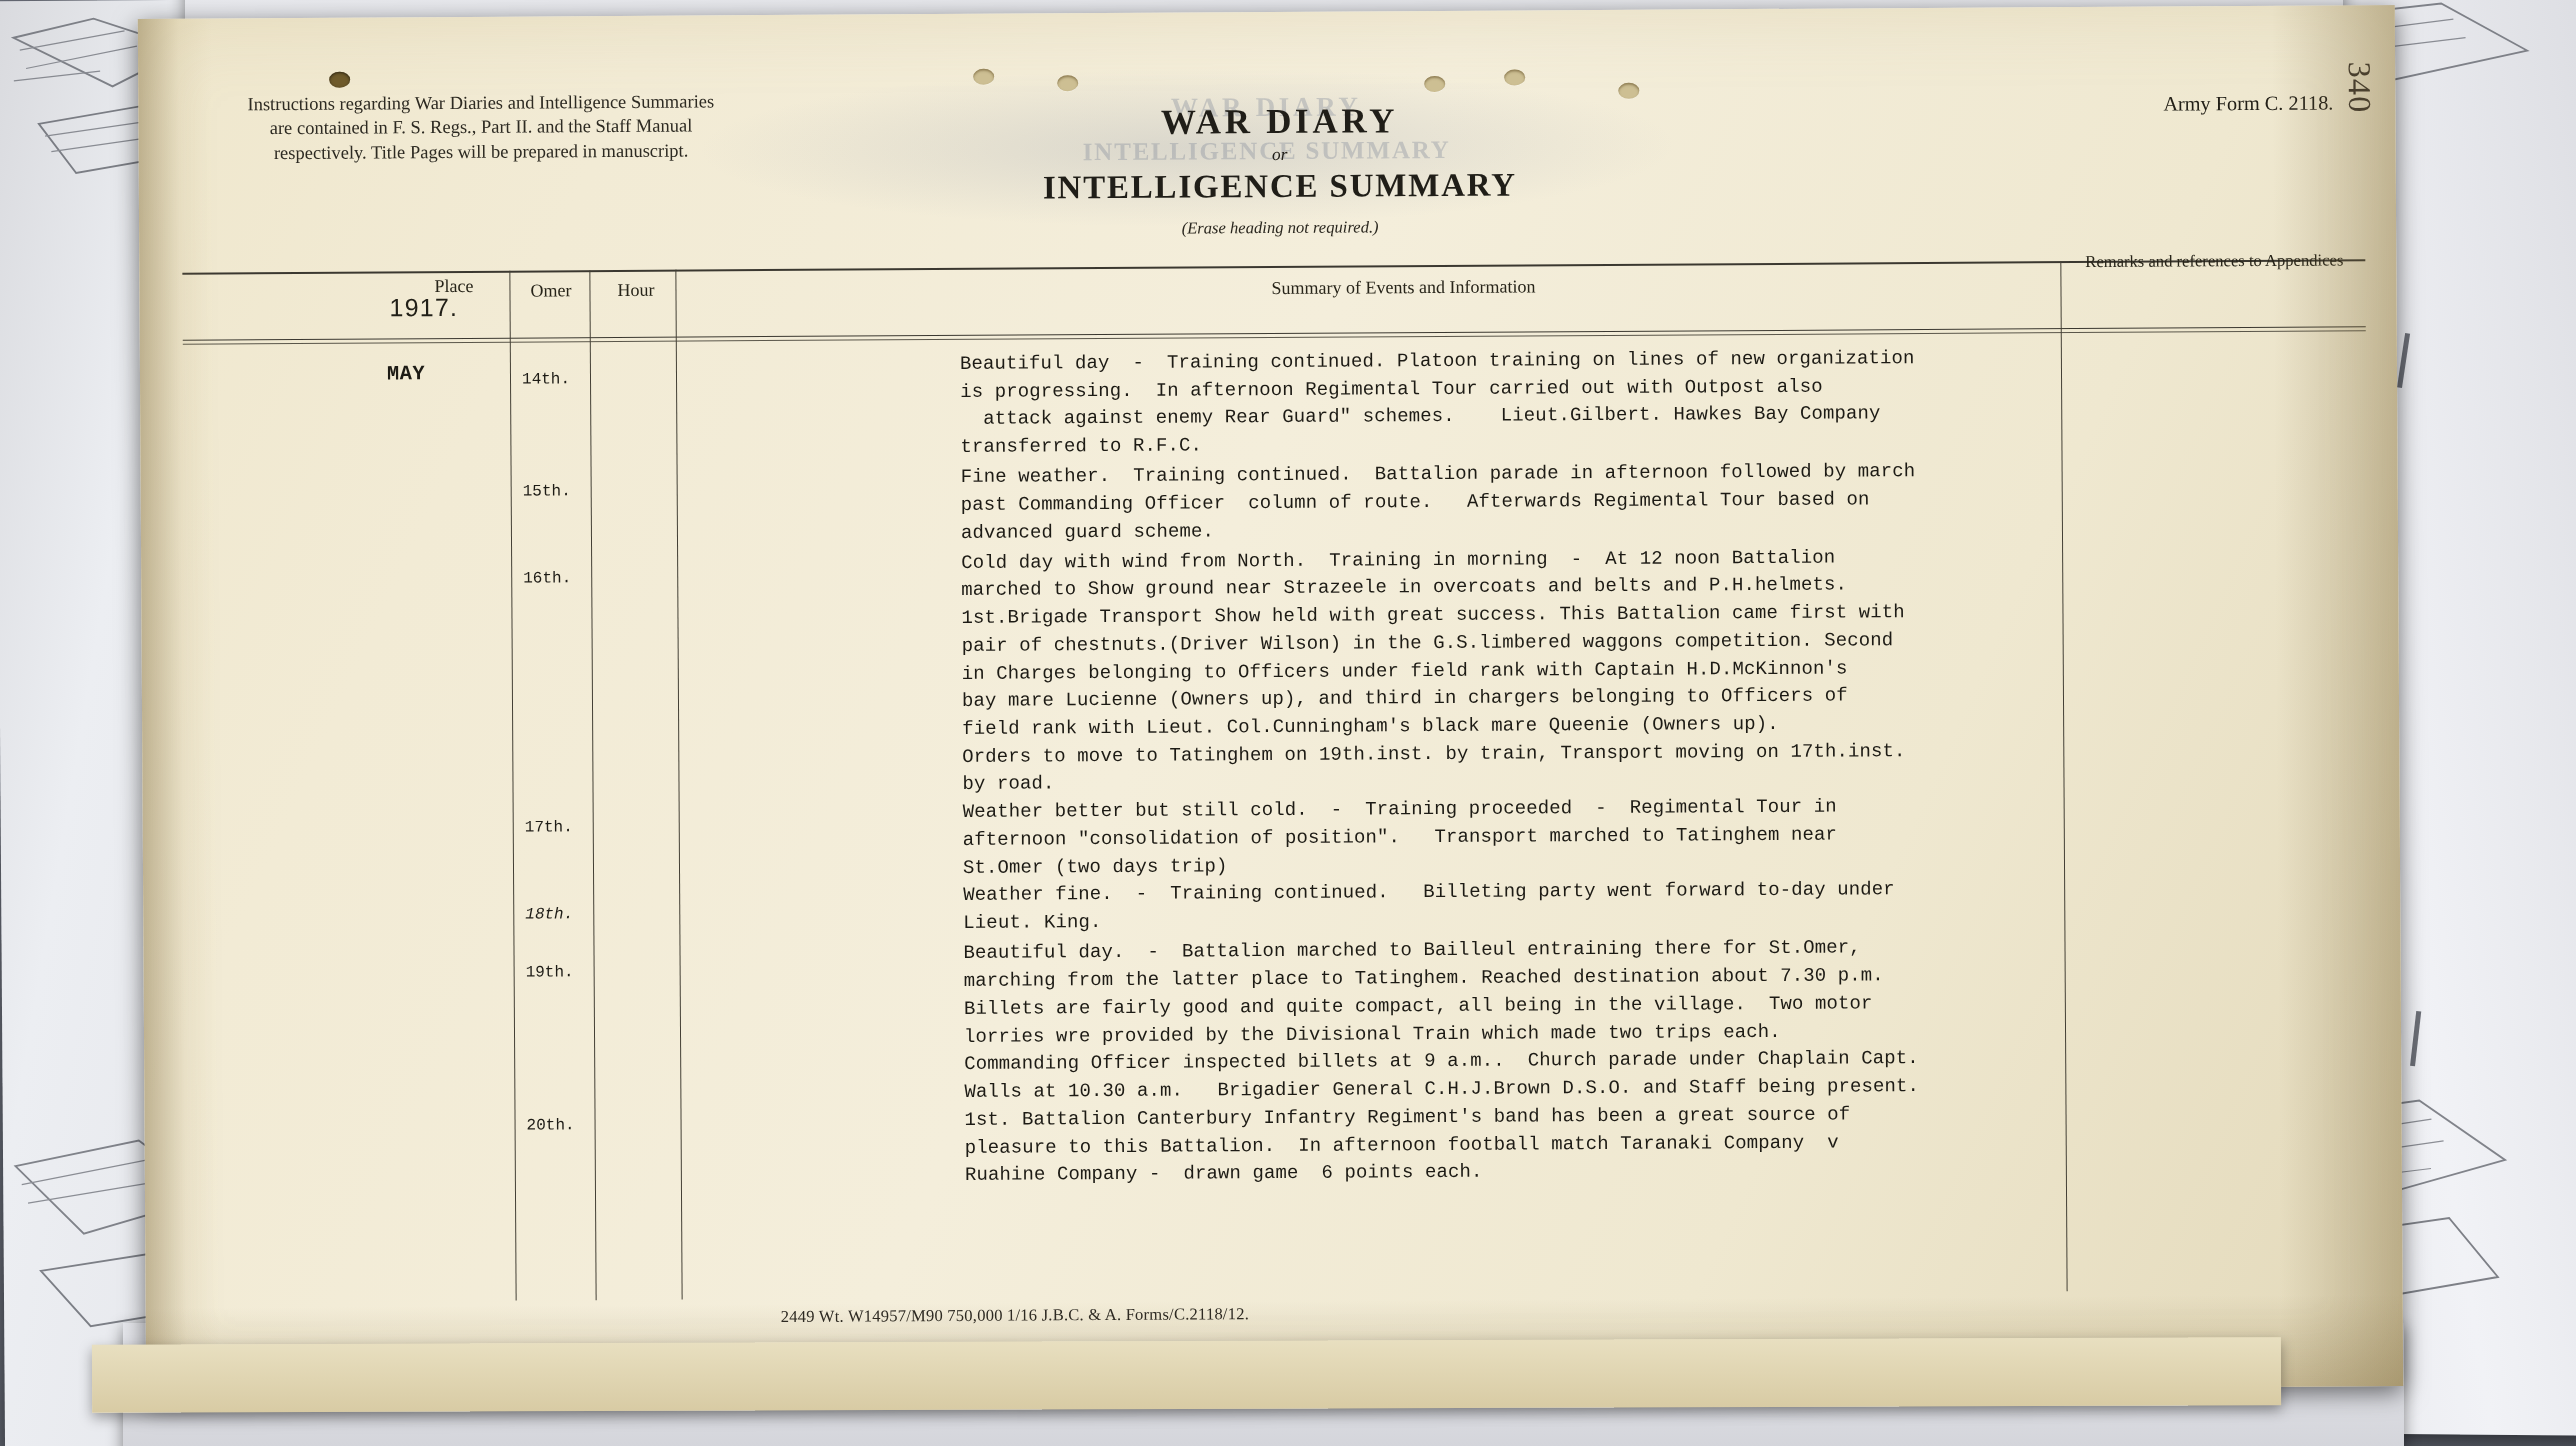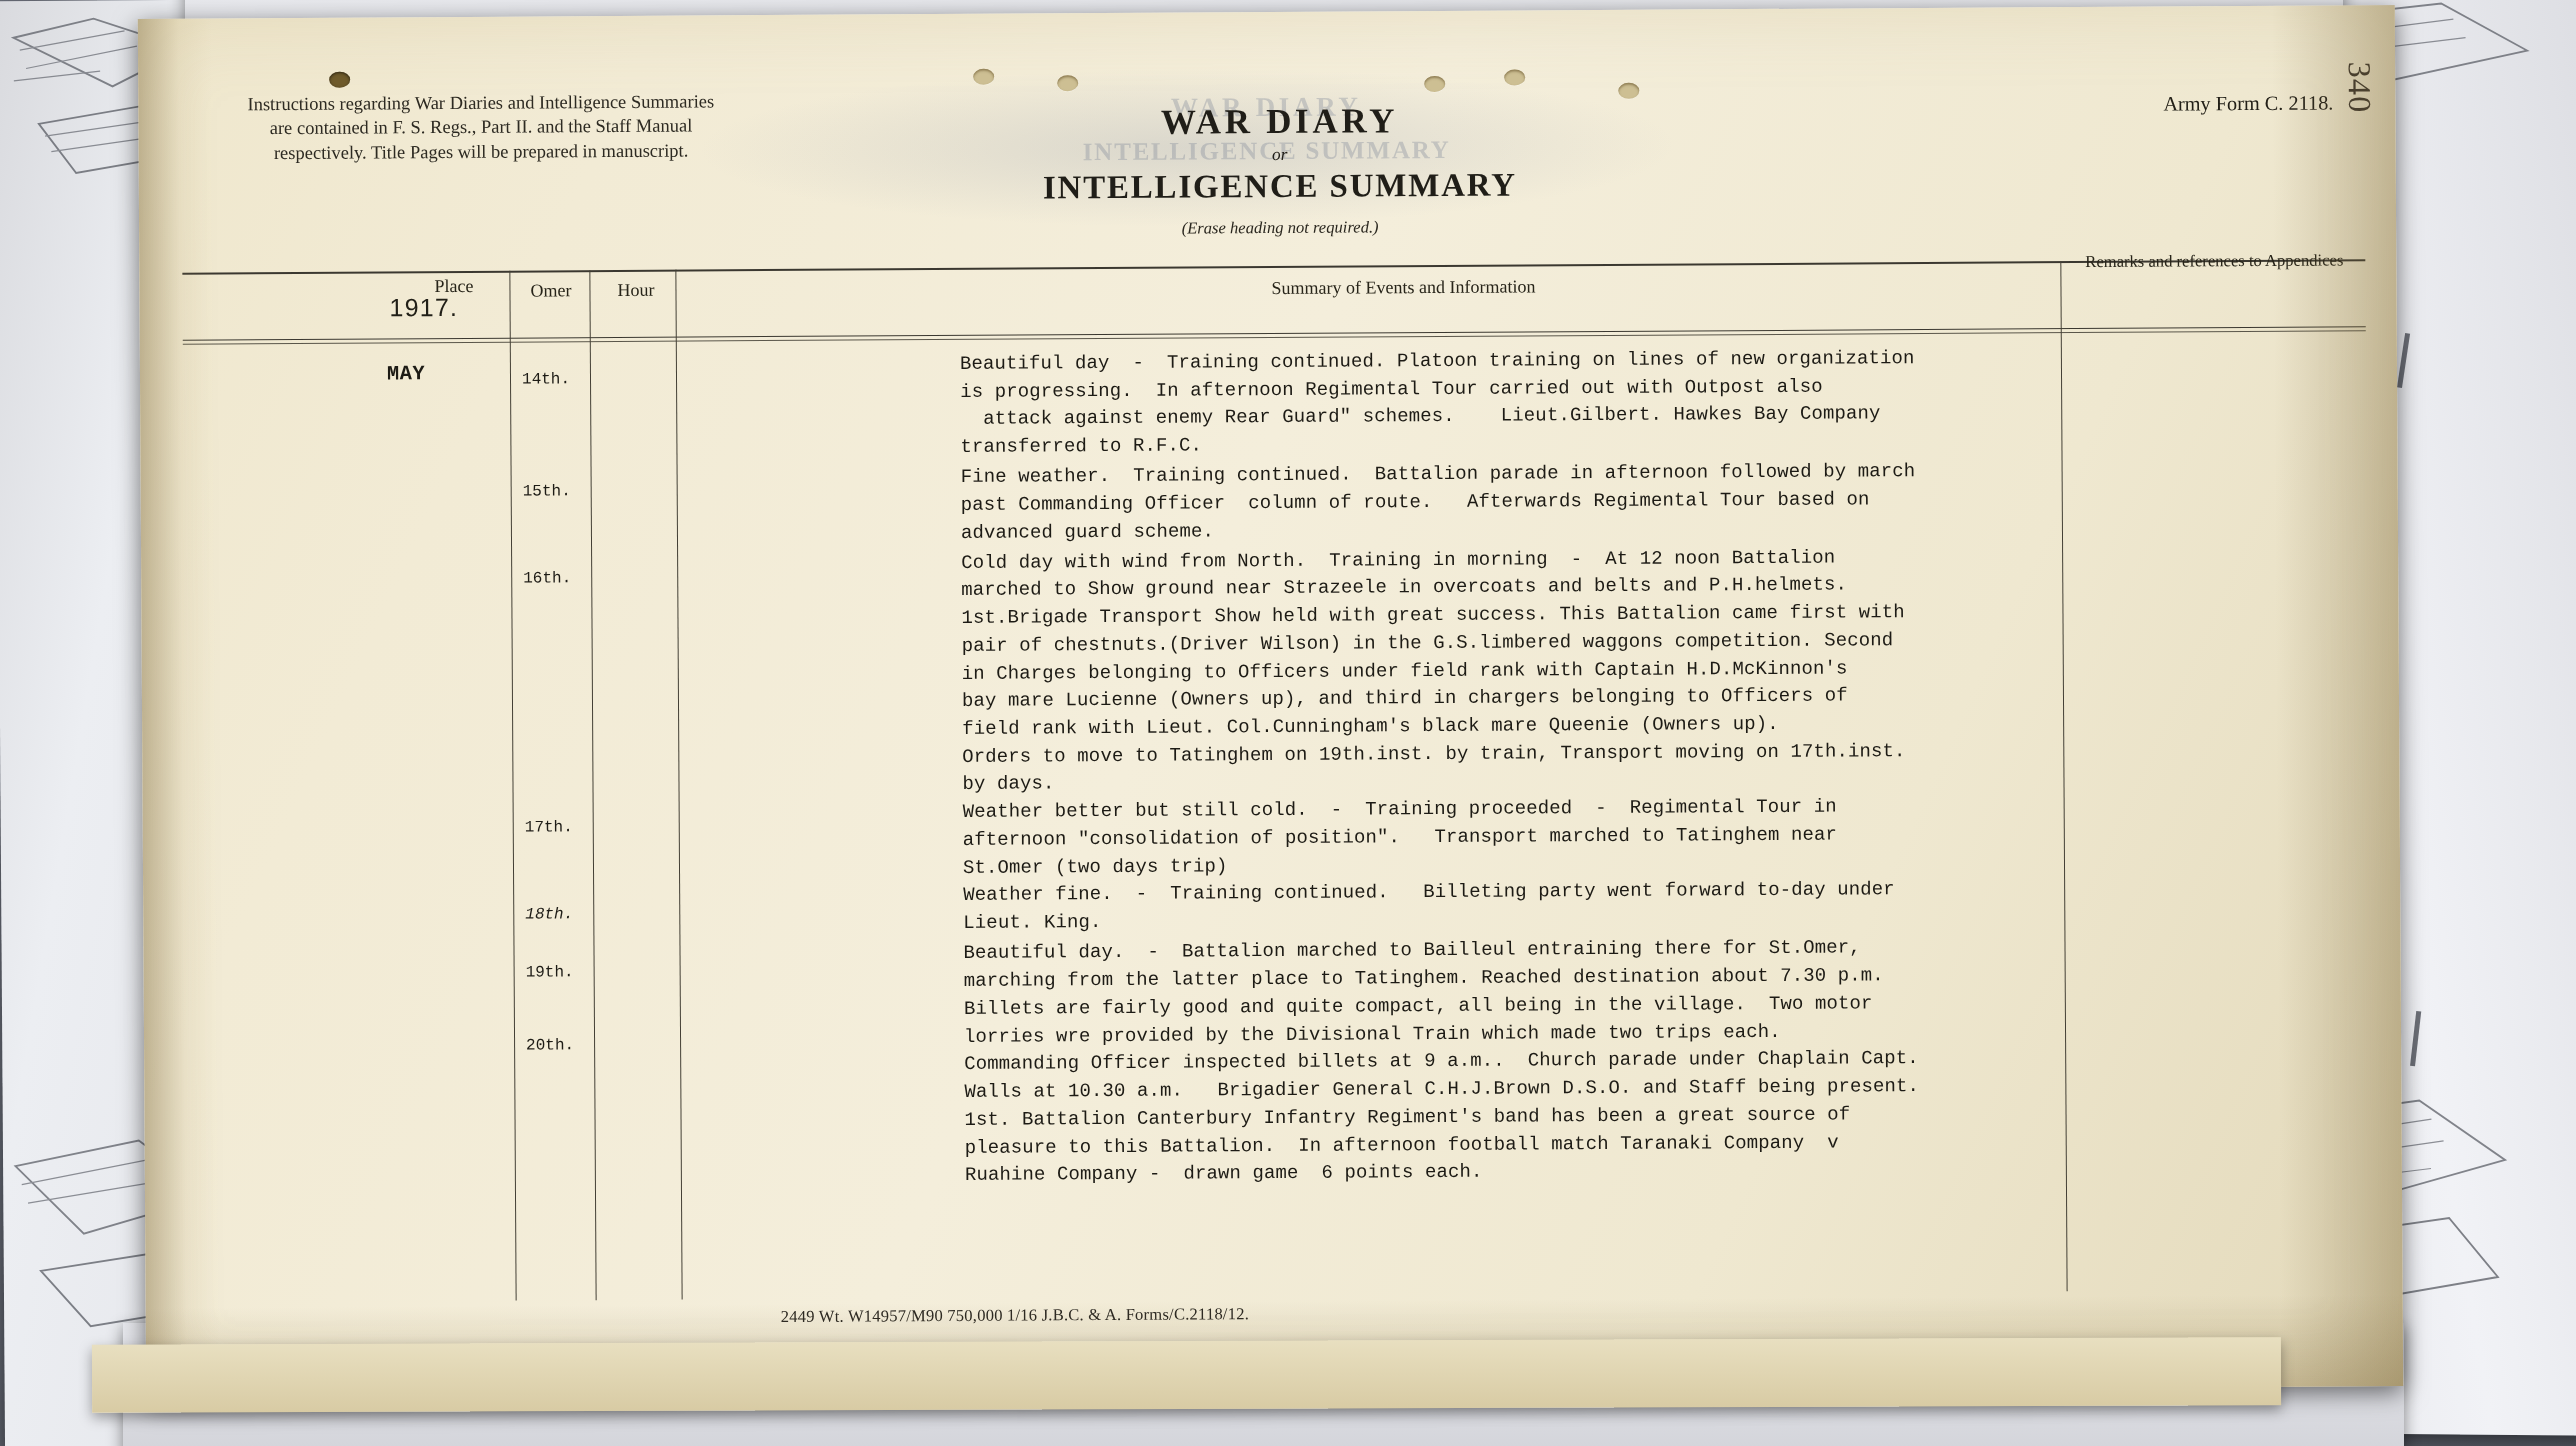--- a/index.html
+++ b/index.html
@@ -374,21 +374,21 @@
   <div class="year-label">1917.</div>
   <div class="place-month">MAY</div>
 
   <div class="date-col">
     <div class="date-entry" style="top:13.6px;">14th.</div>
     <div class="date-entry" style="top:126px;">15th.</div>
     <div class="date-entry" style="top:213px;">16th.</div>
     <div class="date-entry" style="top:462px;">17th.</div>
     <div class="date-entry" style="top:549px;font-style:italic;">18th.</div>
     <div class="date-entry" style="top:607px;">19th.</div>
-    <div class="date-entry" style="top:680px;">20th.</div>
+    <div class="date-entry" style="top:760px;">20th.</div>
   </div>
 
   <div class="body-col">
 
     <div class="body-line" style="top:0px;">Beautiful day  -  Training continued. Platoon training on lines of new organization</div>
     <div class="body-line" style="top:28px;">is progressing.  In afternoon Regimental Tour carried out with Outpost also</div>
     <div class="body-line" style="top:55px;">  attack against enemy Rear Guard" schemes.    Lieut.Gilbert. Hawkes Bay Company</div>
     <div class="body-line" style="top:83px;">transferred to R.F.C.</div>
 
     <div class="body-line" style="top:113px;">Fine weather.  Training continued.  Battalion parade in afternoon followed by march</div>
@@ -396,21 +396,21 @@
     <div class="body-line" style="top:169px;">advanced guard scheme.</div>
 
     <div class="body-line" style="top:199px;">Cold day with wind from North.  Training in morning  -  At 12 noon Battalion</div>
     <div class="body-line" style="top:226px;">marched to Show ground near Strazeele in overcoats and belts and P.H.helmets.</div>
     <div class="body-line" style="top:254px;">1st.Brigade Transport Show held with great success. This Battalion came first with</div>
     <div class="body-line" style="top:282px;">pair of chestnuts.(Driver Wilson) in the G.S.limbered waggons competition. Second</div>
     <div class="body-line" style="top:310px;">in Charges belonging to Officers under field rank with Captain H.D.McKinnon's</div>
     <div class="body-line" style="top:337px;">bay mare Lucienne (Owners up), and third in chargers belonging to Officers of</div>
     <div class="body-line" style="top:365px;">field rank with Lieut. Col.Cunningham's black mare Queenie (Owners up).</div>
     <div class="body-line" style="top:393px;">Orders to move to Tatinghem on 19th.inst. by train, Transport moving on 17th.inst.</div>
-    <div class="body-line" style="top:420px;">by days.</div>
+    <div class="body-line" style="top:420px;">by road.</div>
 
     <div class="body-line" style="top:448px;">Weather better but still cold.  -  Training proceeded  -  Regimental Tour in</div>
     <div class="body-line" style="top:476px;">afternoon "consolidation of position".   Transport marched to Tatinghem near</div>
     <div class="body-line" style="top:504px;">St.Omer (two days trip)</div>
 
     <div class="body-line" style="top:531px;">Weather fine.  -  Training continued.   Billeting party went forward to-day under</div>
     <div class="body-line" style="top:559px;">Lieut. King.</div>
 
     <div class="body-line" style="top:589px;">Beautiful day.  -  Battalion marched to Bailleul entraining there for St.Omer,</div>
     <div class="body-line" style="top:617px;">marching from the latter place to Tatinghem. Reached destination about 7.30 p.m.</div>

